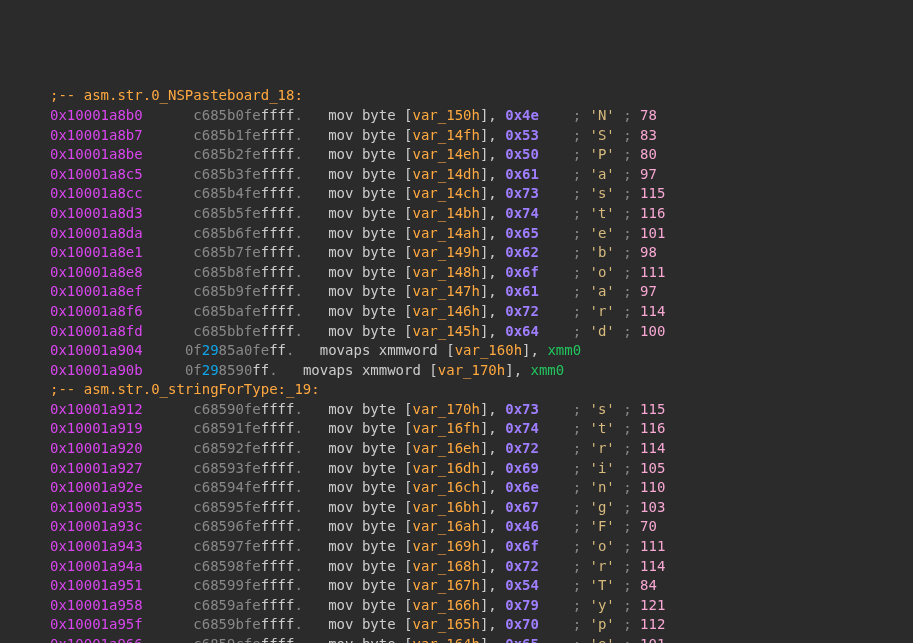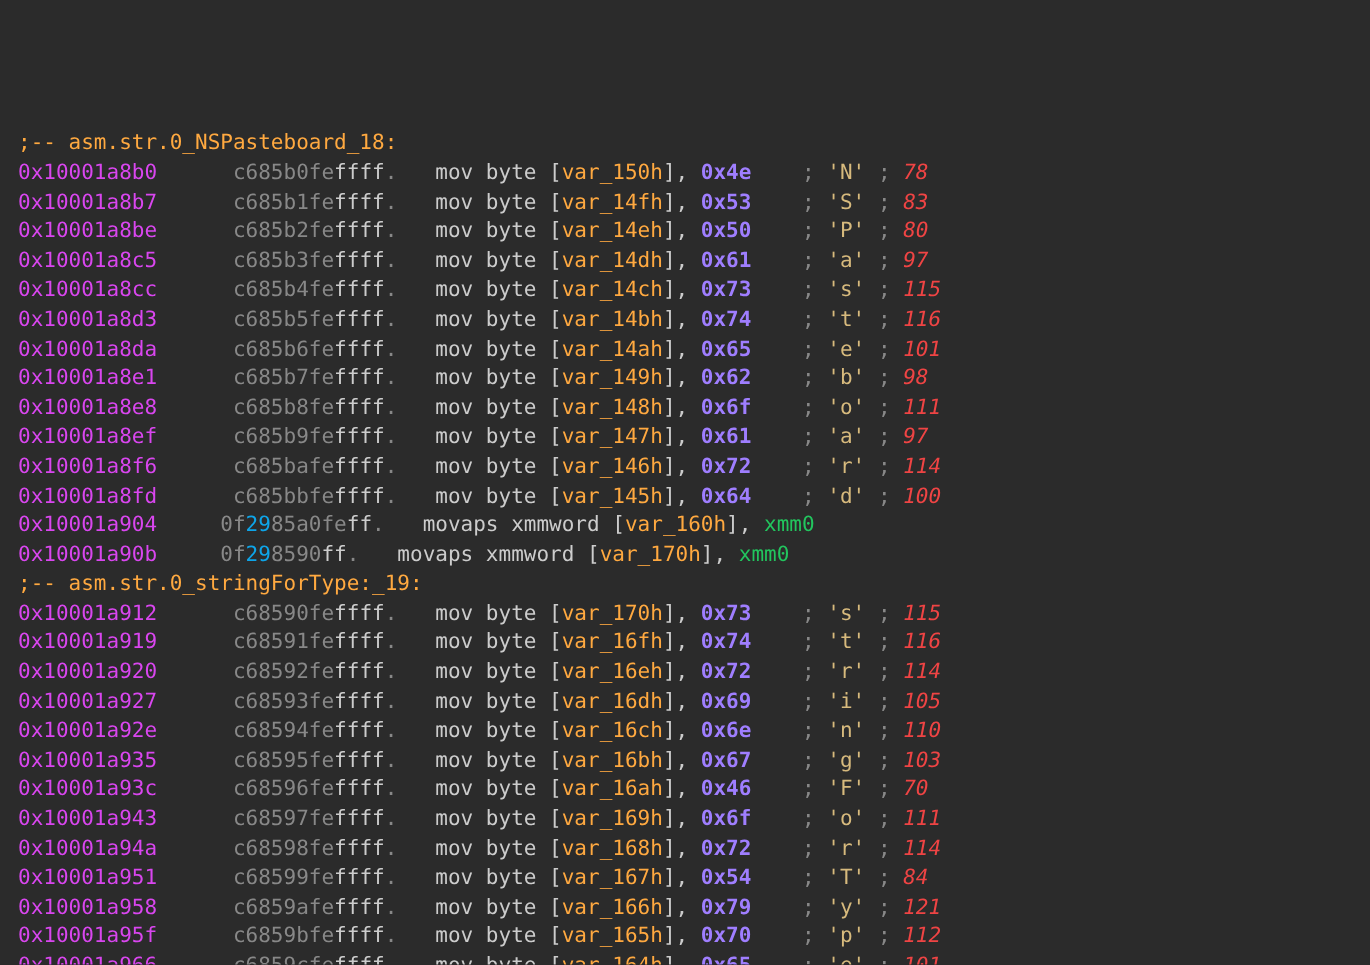--- a/index.html
+++ b/index.html
@@ -12,20 +12,21 @@
       color: #cccccc;
       white-space: pre;
       width: 913px;
       height: 643px;
       box-sizing: border-box;
       overflow: hidden;
     }
     .line {
       display: block;
       white-space: pre;
+      margin-left: 38px;
     }
     .label {
       color: #ffa940;
     }
     .addr {
       color: #d946ef;
     }
     .hex-part {
       color: #888888;
     }
@@ -48,22 +49,21 @@
     .xmm {
       color: #22c55e;
     }
     .comment {
       color: #888888;
     }
     .char {
       color: #d7ba7d;
     }
     .dec {
-      color: #ef4444;
-      font-style: italic;
+      color: #f9a8d4;
     }
   </style>
 </head>
 <body>
 
 
 
 <div id="output"><span class="line"><span class="label">;-- asm.str.0_NSPasteboard_18:</span></span><span class="line"><span class="addr">0x10001a8b0</span>      <span class="hex-part">c685b0fe</span><span class="hex-hl">ffff</span><span class="hex-part">.</span>   <span class="instr">mov byte </span><span class="instr">[</span><span class="var">var_150h</span><span class="instr">], </span><span class="val">0x4e</span>    <span class="comment">; </span><span class="char">'N'</span> <span class="comment">; </span><span class="dec">78</span></span><span class="line"><span class="addr">0x10001a8b7</span>      <span class="hex-part">c685b1fe</span><span class="hex-hl">ffff</span><span class="hex-part">.</span>   <span class="instr">mov byte </span><span class="instr">[</span><span class="var">var_14fh</span><span class="instr">], </span><span class="val">0x53</span>    <span class="comment">; </span><span class="char">'S'</span> <span class="comment">; </span><span class="dec">83</span></span><span class="line"><span class="addr">0x10001a8be</span>      <span class="hex-part">c685b2fe</span><span class="hex-hl">ffff</span><span class="hex-part">.</span>   <span class="instr">mov byte </span><span class="instr">[</span><span class="var">var_14eh</span><span class="instr">], </span><span class="val">0x50</span>    <span class="comment">; </span><span class="char">'P'</span> <span class="comment">; </span><span class="dec">80</span></span><span class="line"><span class="addr">0x10001a8c5</span>      <span class="hex-part">c685b3fe</span><span class="hex-hl">ffff</span><span class="hex-part">.</span>   <span class="instr">mov byte </span><span class="instr">[</span><span class="var">var_14dh</span><span class="instr">], </span><span class="val">0x61</span>    <span class="comment">; </span><span class="char">'a'</span> <span class="comment">; </span><span class="dec">97</span></span><span class="line"><span class="addr">0x10001a8cc</span>      <span class="hex-part">c685b4fe</span><span class="hex-hl">ffff</span><span class="hex-part">.</span>   <span class="instr">mov byte </span><span class="instr">[</span><span class="var">var_14ch</span><span class="instr">], </span><span class="val">0x73</span>    <span class="comment">; </span><span class="char">'s'</span> <span class="comment">; </span><span class="dec">115</span></span><span class="line"><span class="addr">0x10001a8d3</span>      <span class="hex-part">c685b5fe</span><span class="hex-hl">ffff</span><span class="hex-part">.</span>   <span class="instr">mov byte </span><span class="instr">[</span><span class="var">var_14bh</span><span class="instr">], </span><span class="val">0x74</span>    <span class="comment">; </span><span class="char">'t'</span> <span class="comment">; </span><span class="dec">116</span></span><span class="line"><span class="addr">0x10001a8da</span>      <span class="hex-part">c685b6fe</span><span class="hex-hl">ffff</span><span class="hex-part">.</span>   <span class="instr">mov byte </span><span class="instr">[</span><span class="var">var_14ah</span><span class="instr">], </span><span class="val">0x65</span>    <span class="comment">; </span><span class="char">'e'</span> <span class="comment">; </span><span class="dec">101</span></span><span class="line"><span class="addr">0x10001a8e1</span>      <span class="hex-part">c685b7fe</span><span class="hex-hl">ffff</span><span class="hex-part">.</span>   <span class="instr">mov byte </span><span class="instr">[</span><span class="var">var_149h</span><span class="instr">], </span><span class="val">0x62</span>    <span class="comment">; </span><span class="char">'b'</span> <span class="comment">; </span><span class="dec">98</span></span><span class="line"><span class="addr">0x10001a8e8</span>      <span class="hex-part">c685b8fe</span><span class="hex-hl">ffff</span><span class="hex-part">.</span>   <span class="instr">mov byte </span><span class="instr">[</span><span class="var">var_148h</span><span class="instr">], </span><span class="val">0x6f</span>    <span class="comment">; </span><span class="char">'o'</span> <span class="comment">; </span><span class="dec">111</span></span><span class="line"><span class="addr">0x10001a8ef</span>      <span class="hex-part">c685b9fe</span><span class="hex-hl">ffff</span><span class="hex-part">.</span>   <span class="instr">mov byte </span><span class="instr">[</span><span class="var">var_147h</span><span class="instr">], </span><span class="val">0x61</span>    <span class="comment">; </span><span class="char">'a'</span> <span class="comment">; </span><span class="dec">97</span></span><span class="line"><span class="addr">0x10001a8f6</span>      <span class="hex-part">c685bafe</span><span class="hex-hl">ffff</span><span class="hex-part">.</span>   <span class="instr">mov byte </span><span class="instr">[</span><span class="var">var_146h</span><span class="instr">], </span><span class="val">0x72</span>    <span class="comment">; </span><span class="char">'r'</span> <span class="comment">; </span><span class="dec">114</span></span><span class="line"><span class="addr">0x10001a8fd</span>      <span class="hex-part">c685bbfe</span><span class="hex-hl">ffff</span><span class="hex-part">.</span>   <span class="instr">mov byte </span><span class="instr">[</span><span class="var">var_145h</span><span class="instr">], </span><span class="val">0x64</span>    <span class="comment">; </span><span class="char">'d'</span> <span class="comment">; </span><span class="dec">100</span></span><span class="line"><span class="addr">0x10001a904</span>     <span class="hex-part">0f</span><span class="hex-hl2">29</span><span class="hex-part">85a0fe</span><span class="hex-hl">ff</span><span class="hex-part">.</span>   <span class="instr">movaps xmmword </span><span class="instr">[</span><span class="var">var_160h</span><span class="instr">], </span><span class="xmm">xmm0</span></span><span class="line"><span class="addr">0x10001a90b</span>     <span class="hex-part">0f</span><span class="hex-hl2">29</span><span class="hex-part">8590</span><span class="hex-hl">ff</span><span class="hex-part">.</span>   <span class="instr">movaps xmmword </span><span class="instr">[</span><span class="var">var_170h</span><span class="instr">], </span><span class="xmm">xmm0</span></span><span class="line"><span class="label">;-- asm.str.0_stringForType:_19:</span></span><span class="line"><span class="addr">0x10001a912</span>      <span class="hex-part">c68590fe</span><span class="hex-hl">ffff</span><span class="hex-part">.</span>   <span class="instr">mov byte </span><span class="instr">[</span><span class="var">var_170h</span><span class="instr">], </span><span class="val">0x73</span>    <span class="comment">; </span><span class="char">'s'</span> <span class="comment">; </span><span class="dec">115</span></span><span class="line"><span class="addr">0x10001a919</span>      <span class="hex-part">c68591fe</span><span class="hex-hl">ffff</span><span class="hex-part">.</span>   <span class="instr">mov byte </span><span class="instr">[</span><span class="var">var_16fh</span><span class="instr">], </span><span class="val">0x74</span>    <span class="comment">; </span><span class="char">'t'</span> <span class="comment">; </span><span class="dec">116</span></span><span class="line"><span class="addr">0x10001a920</span>      <span class="hex-part">c68592fe</span><span class="hex-hl">ffff</span><span class="hex-part">.</span>   <span class="instr">mov byte </span><span class="instr">[</span><span class="var">var_16eh</span><span class="instr">], </span><span class="val">0x72</span>    <span class="comment">; </span><span class="char">'r'</span> <span class="comment">; </span><span class="dec">114</span></span><span class="line"><span class="addr">0x10001a927</span>      <span class="hex-part">c68593fe</span><span class="hex-hl">ffff</span><span class="hex-part">.</span>   <span class="instr">mov byte </span><span class="instr">[</span><span class="var">var_16dh</span><span class="instr">], </span><span class="val">0x69</span>    <span class="comment">; </span><span class="char">'i'</span> <span class="comment">; </span><span class="dec">105</span></span><span class="line"><span class="addr">0x10001a92e</span>      <span class="hex-part">c68594fe</span><span class="hex-hl">ffff</span><span class="hex-part">.</span>   <span class="instr">mov byte </span><span class="instr">[</span><span class="var">var_16ch</span><span class="instr">], </span><span class="val">0x6e</span>    <span class="comment">; </span><span class="char">'n'</span> <span class="comment">; </span><span class="dec">110</span></span><span class="line"><span class="addr">0x10001a935</span>      <span class="hex-part">c68595fe</span><span class="hex-hl">ffff</span><span class="hex-part">.</span>   <span class="instr">mov byte </span><span class="instr">[</span><span class="var">var_16bh</span><span class="instr">], </span><span class="val">0x67</span>    <span class="comment">; </span><span class="char">'g'</span> <span class="comment">; </span><span class="dec">103</span></span><span class="line"><span class="addr">0x10001a93c</span>      <span class="hex-part">c68596fe</span><span class="hex-hl">ffff</span><span class="hex-part">.</span>   <span class="instr">mov byte </span><span class="instr">[</span><span class="var">var_16ah</span><span class="instr">], </span><span class="val">0x46</span>    <span class="comment">; </span><span class="char">'F'</span> <span class="comment">; </span><span class="dec">70</span></span><span class="line"><span class="addr">0x10001a943</span>      <span class="hex-part">c68597fe</span><span class="hex-hl">ffff</span><span class="hex-part">.</span>   <span class="instr">mov byte </span><span class="instr">[</span><span class="var">var_169h</span><span class="instr">], </span><span class="val">0x6f</span>    <span class="comment">; </span><span class="char">'o'</span> <span class="comment">; </span><span class="dec">111</span></span><span class="line"><span class="addr">0x10001a94a</span>      <span class="hex-part">c68598fe</span><span class="hex-hl">ffff</span><span class="hex-part">.</span>   <span class="instr">mov byte </span><span class="instr">[</span><span class="var">var_168h</span><span class="instr">], </span><span class="val">0x72</span>    <span class="comment">; </span><span class="char">'r'</span> <span class="comment">; </span><span class="dec">114</span></span><span class="line"><span class="addr">0x10001a951</span>      <span class="hex-part">c68599fe</span><span class="hex-hl">ffff</span><span class="hex-part">.</span>   <span class="instr">mov byte </span><span class="instr">[</span><span class="var">var_167h</span><span class="instr">], </span><span class="val">0x54</span>    <span class="comment">; </span><span class="char">'T'</span> <span class="comment">; </span><span class="dec">84</span></span><span class="line"><span class="addr">0x10001a958</span>      <span class="hex-part">c6859afe</span><span class="hex-hl">ffff</span><span class="hex-part">.</span>   <span class="instr">mov byte </span><span class="instr">[</span><span class="var">var_166h</span><span class="instr">], </span><span class="val">0x79</span>    <span class="comment">; </span><span class="char">'y'</span> <span class="comment">; </span><span class="dec">121</span></span><span class="line"><span class="addr">0x10001a95f</span>      <span class="hex-part">c6859bfe</span><span class="hex-hl">ffff</span><span class="hex-part">.</span>   <span class="instr">mov byte </span><span class="instr">[</span><span class="var">var_165h</span><span class="instr">], </span><span class="val">0x70</span>    <span class="comment">; </span><span class="char">'p'</span> <span class="comment">; </span><span class="dec">112</span></span><span class="line"><span class="addr">0x10001a966</span>      <span class="hex-part">c6859cfe</span><span class="hex-hl">ffff</span><span class="hex-part">.</span>   <span class="instr">mov byte </span><span class="instr">[</span><span class="var">var_164h</span><span class="instr">], </span><span class="val">0x65</span>    <span class="comment">; </span><span class="char">'e'</span> <span class="comment">; </span><span class="dec">101</span></span></div>
 
 

